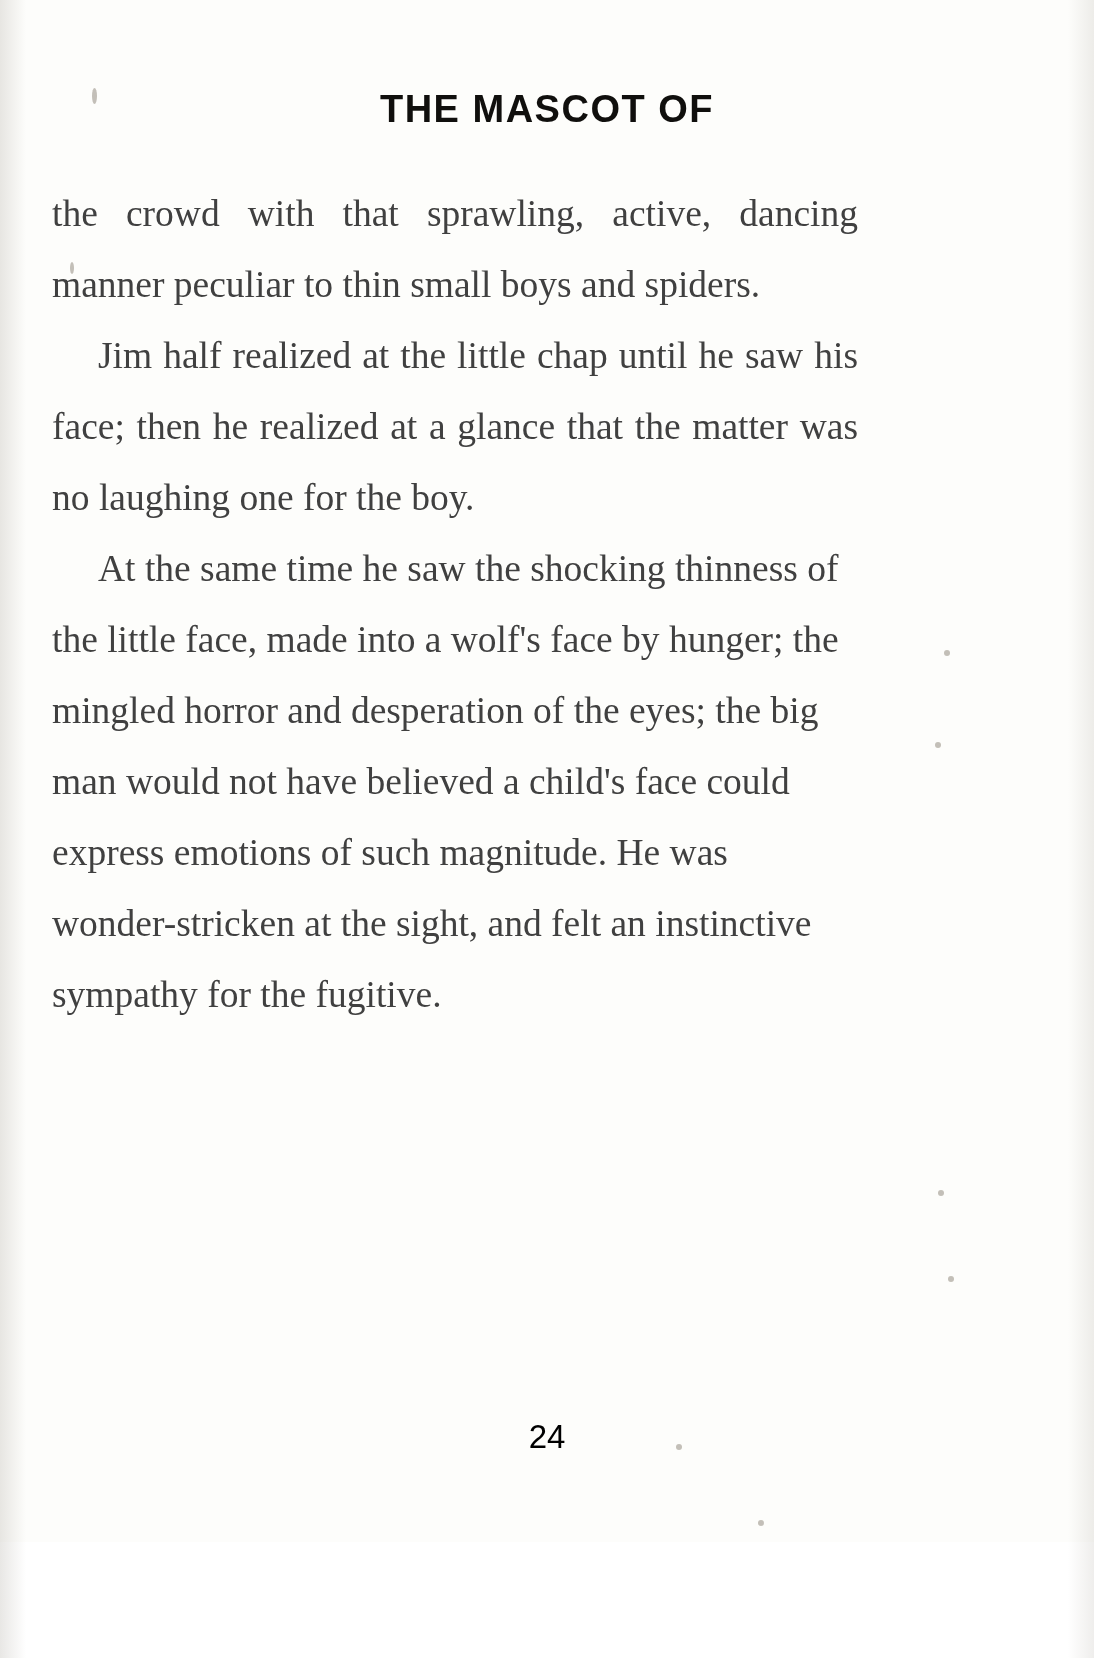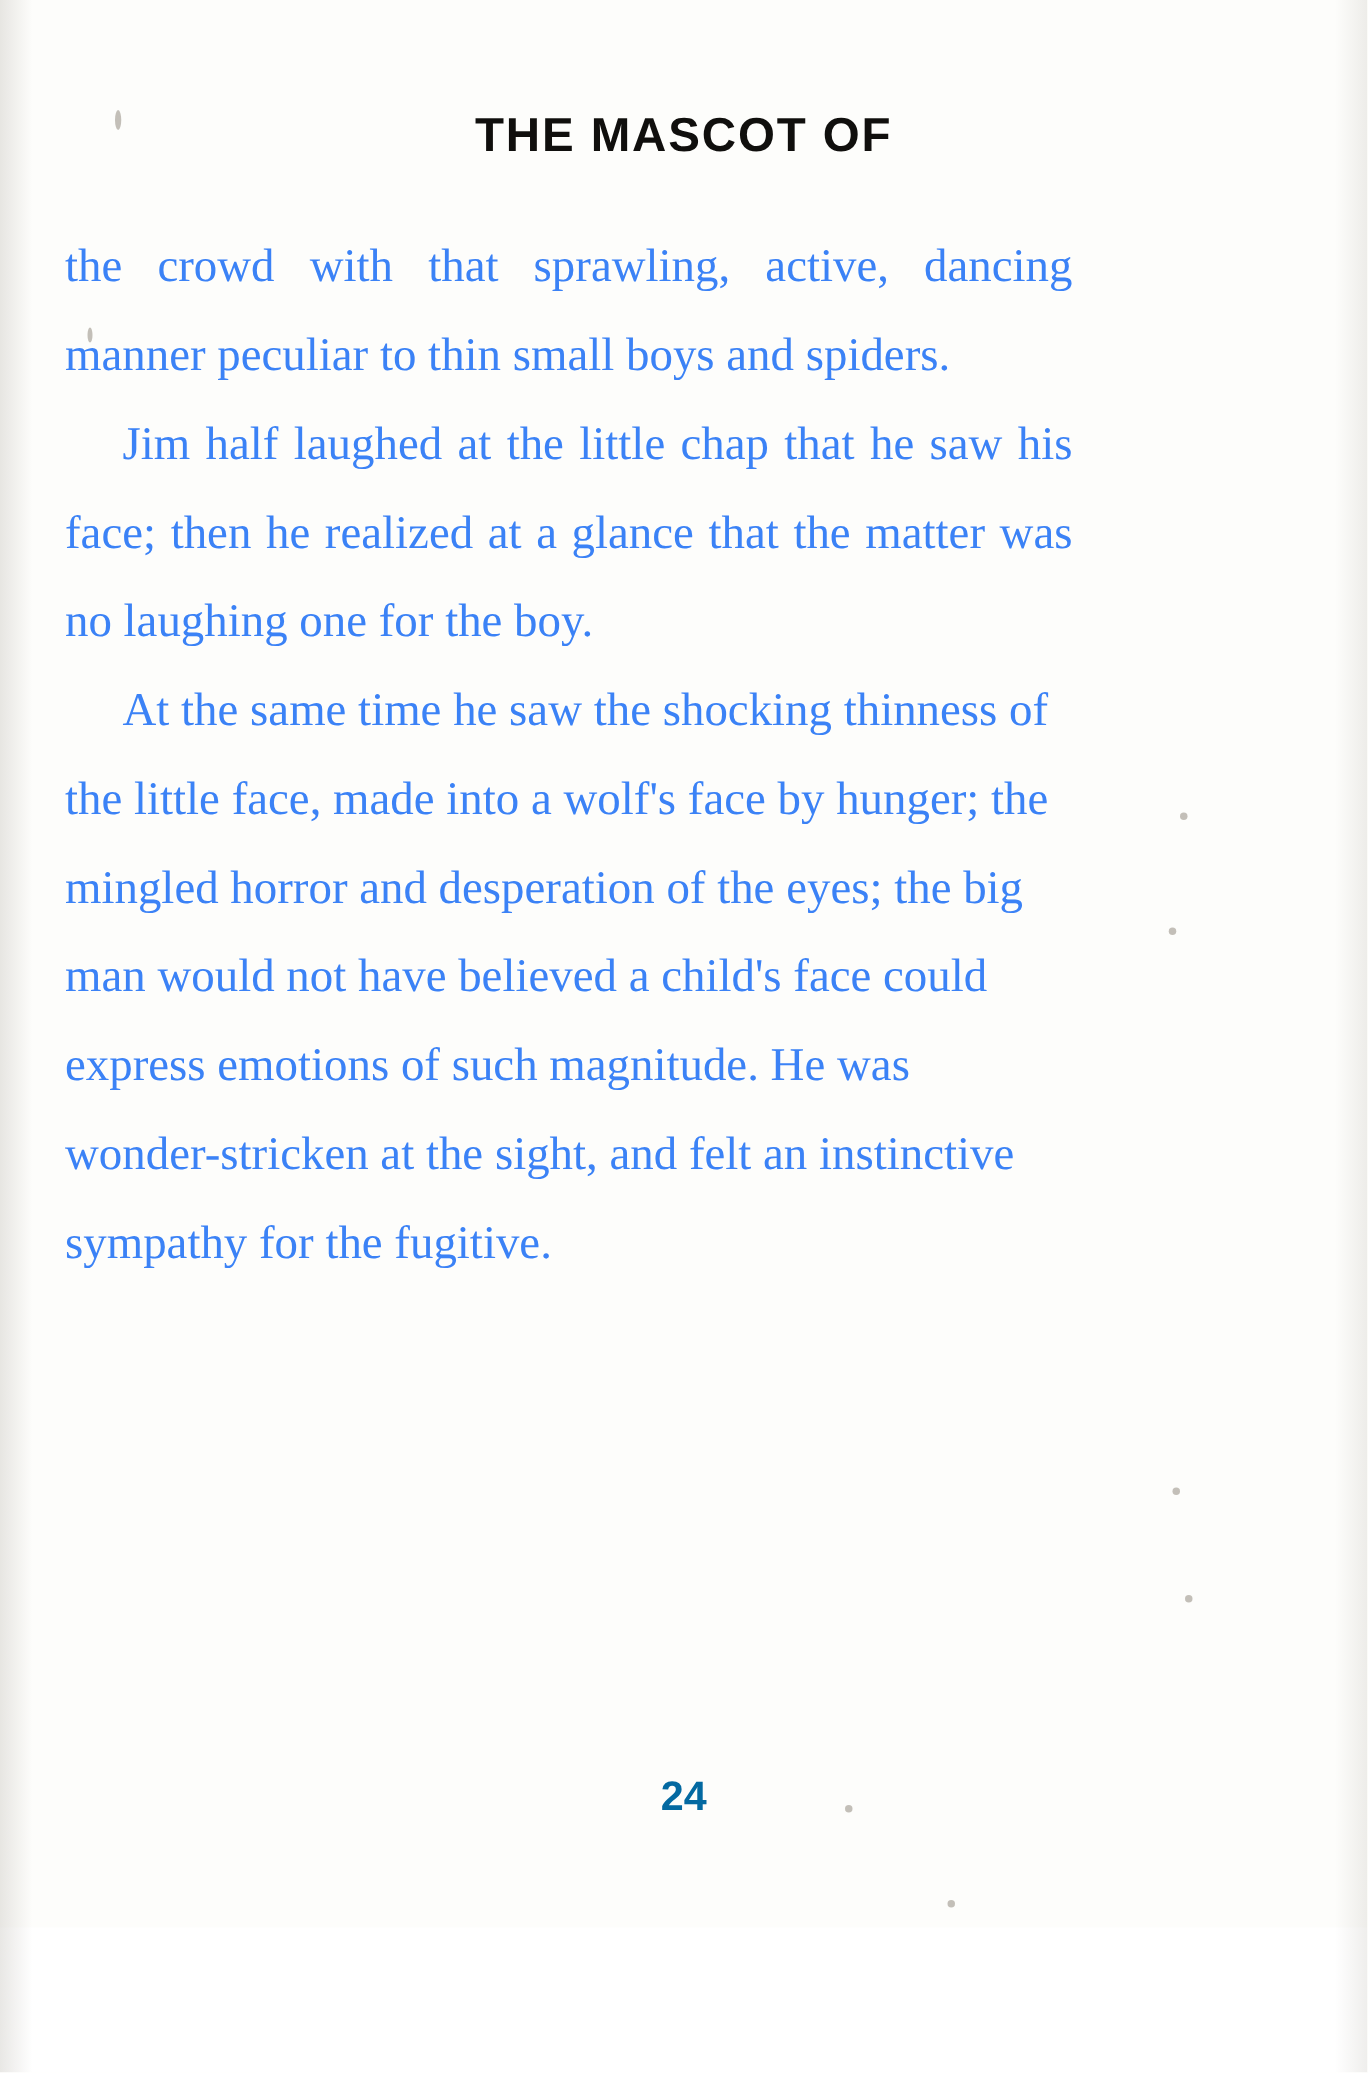--- a/index.html
+++ b/index.html
@@ -34,43 +34,43 @@
     letter-spacing: 1.5px;
     color: #100f0d;
   }
   .body-text {
     position: absolute;
     top: 178px;
     left: 52px;
     width: 806px;
     font-size: 37.5px;
     line-height: 71px;
-    color: #3b82f6;
+    color: #404040;
   }
   .para {
     margin: 0;
     text-align: justify;
     text-justify: inter-word;
   }
   .para.indent {
     text-indent: 46px;
   }
   .para:last-child {
     text-align: left;
   }
   .folio {
     position: absolute;
     top: 1418px;
     left: 0;
     width: 1094px;
     text-align: center;
     font-size: 33px;
-    font-weight: bold;
+    font-weight: normal;
     font-family: "Liberation Sans", "DejaVu Sans", sans-serif;
-    color: #0369a1;
+    color: #000000;
   }
   
   .speck {
     position: absolute;
     background: #b9b4ac;
     border-radius: 50%;
     opacity: .85;
   }
   .edge-shade {
     position: absolute;
@@ -87,21 +87,21 @@
 
 <div class="page">
 
   <div class="edge-shade edge-left"></div>
   <div class="edge-shade edge-right"></div>
 
   <div class="running-head">THE MASCOT OF</div>
 
   <div class="body-text">
     <p class="para">the crowd with that sprawling, active, dancing manner peculiar to thin small boys and spiders.</p>
-    <p class="para indent">Jim half laughed at the little chap that he saw his face; then he realized at a glance that the matter was no laughing one for the boy.</p>
+    <p class="para indent">Jim half realized at the little chap until he saw his face; then he realized at a glance that the matter was no laughing one for the boy.</p>
     <p class="para indent">At the same time he saw the shocking thinness of the little face, made into a wolf's face by hunger; the mingled horror and desperation of the eyes; the big man would not have believed a child's face could express emotions of such magnitude. He was wonder-stricken at the sight, and felt an instinctive sympathy for the fugitive.</p>
   </div>
 
   <div class="folio">24</div>
 
   <span class="speck" style="left:92px; top:88px; width:5px; height:16px;"></span>
   <span class="speck" style="left:944px; top:650px; width:6px; height:6px;"></span>
   <span class="speck" style="left:935px; top:742px; width:6px; height:6px;"></span>
   <span class="speck" style="left:938px; top:1190px; width:6px; height:6px;"></span>
   <span class="speck" style="left:948px; top:1276px; width:6px; height:6px;"></span>

